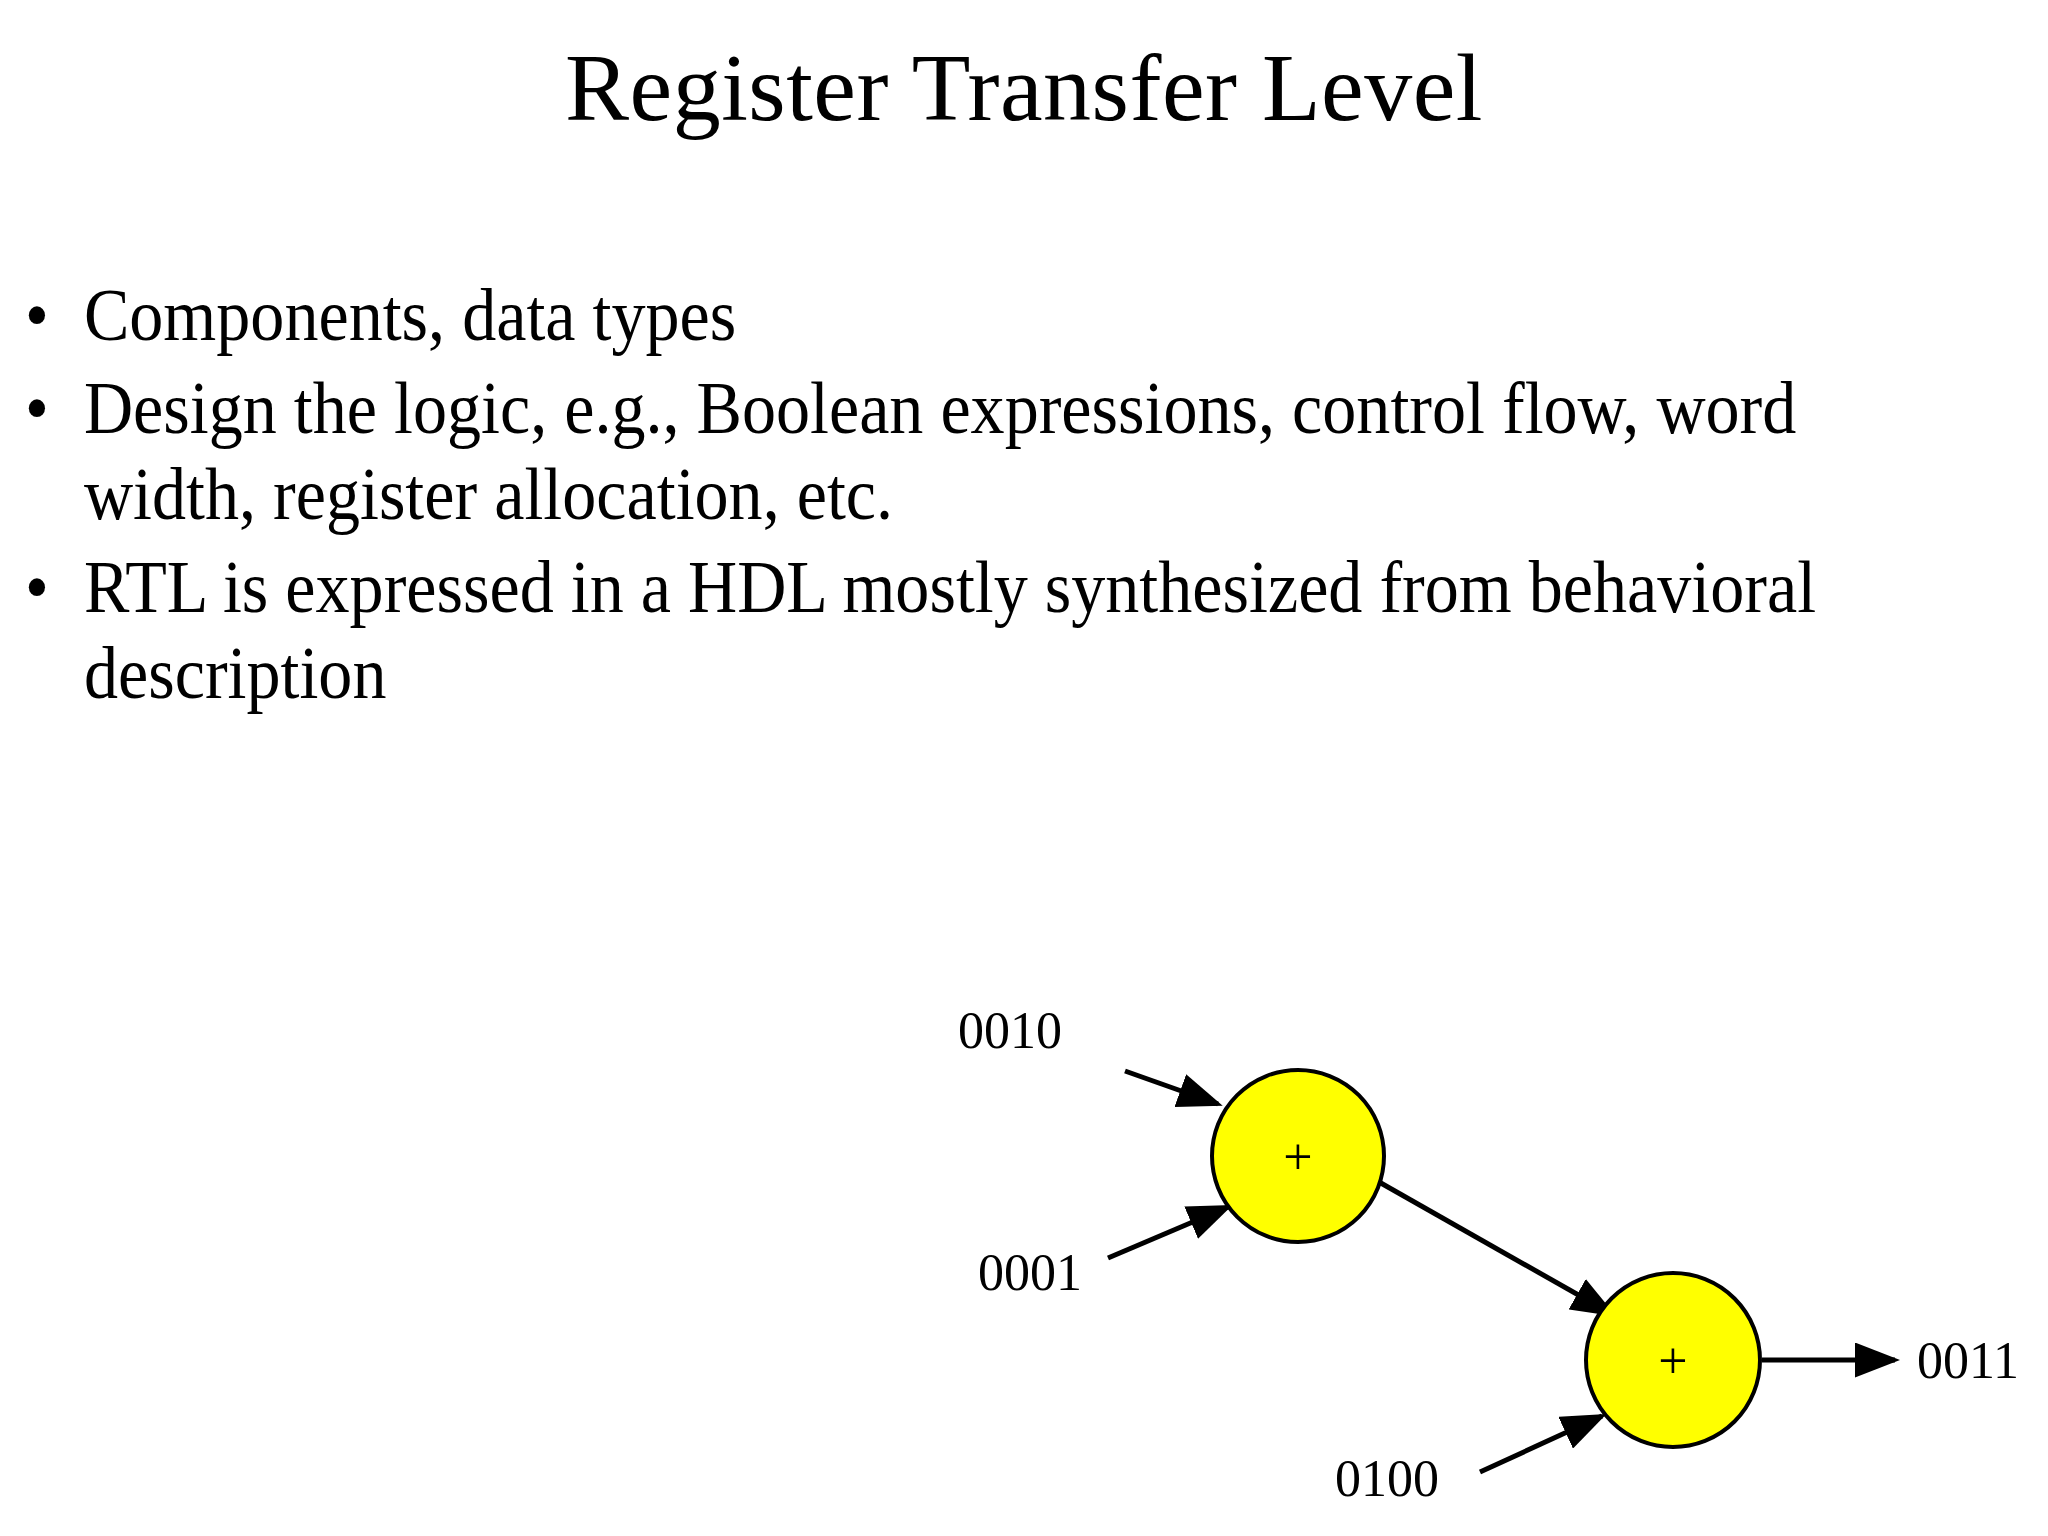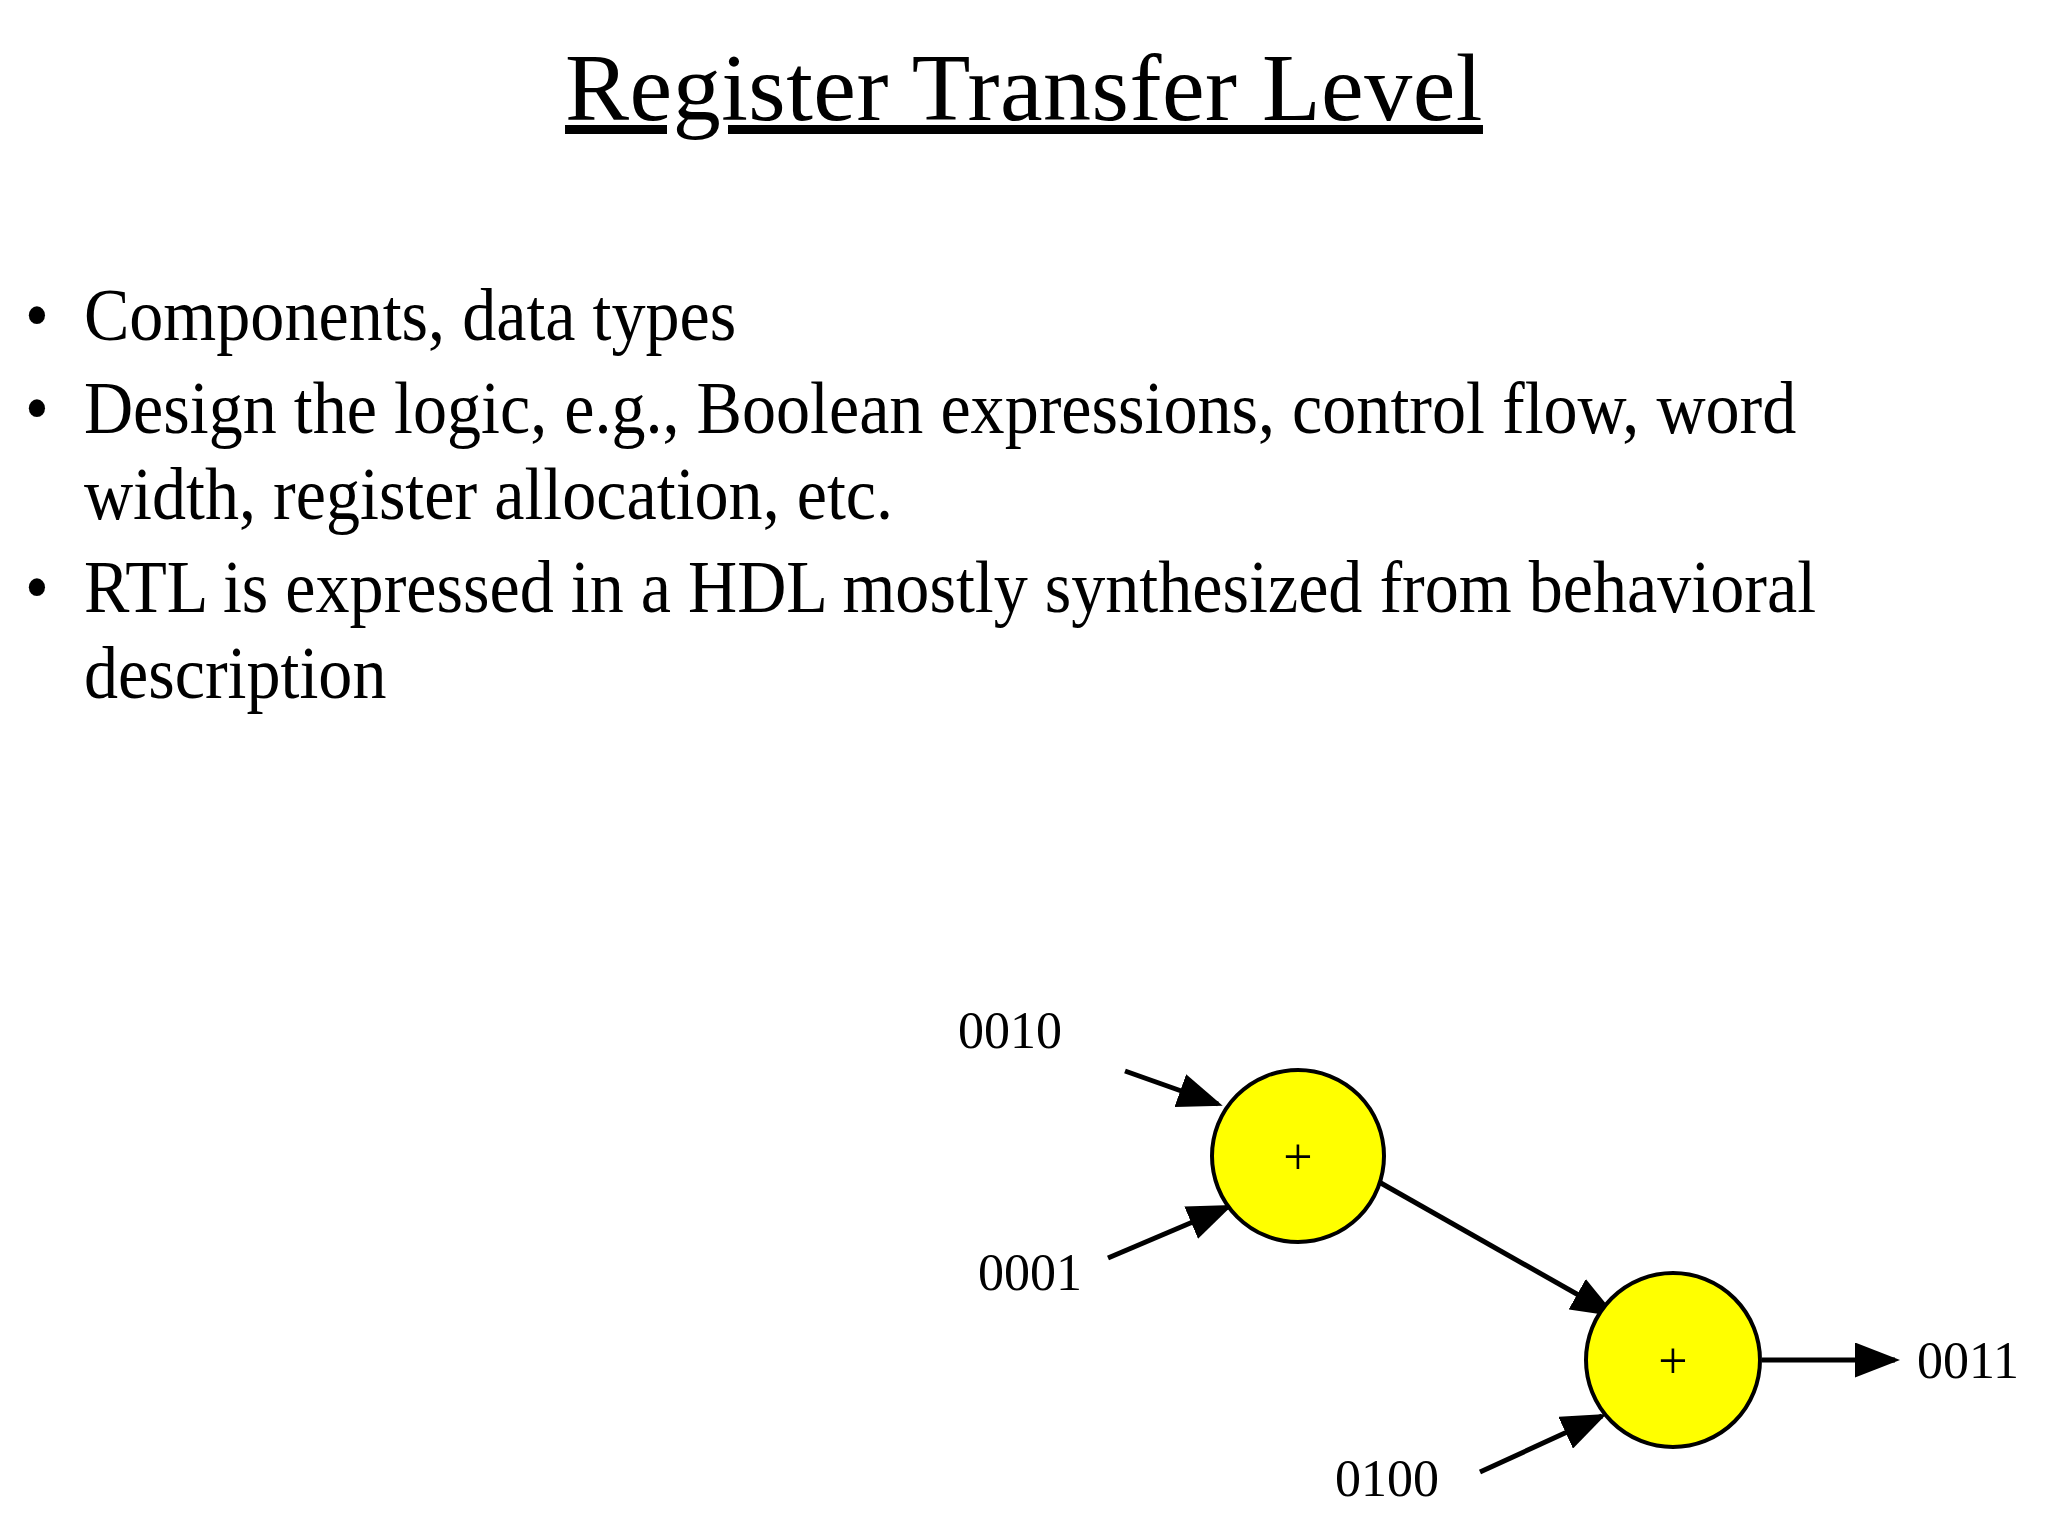--- a/index.html
+++ b/index.html
@@ -47,21 +47,20 @@
     left: 0;
     top: 38px;
     width: 2048px;
     text-align: center;
     font-family: "Liberation Serif", "DejaVu Serif", serif;
     font-size: 96px;
     line-height: 1.05;
     color: #000000;
     letter-spacing: 0.5px;
     white-space: nowrap;
-    text-decoration: underline;
   }
 
   
   #bullet-list {
     position: absolute;
     left: 14px;
     top: 272px;
     width: 2020px;
   }
   .bullet-item {

